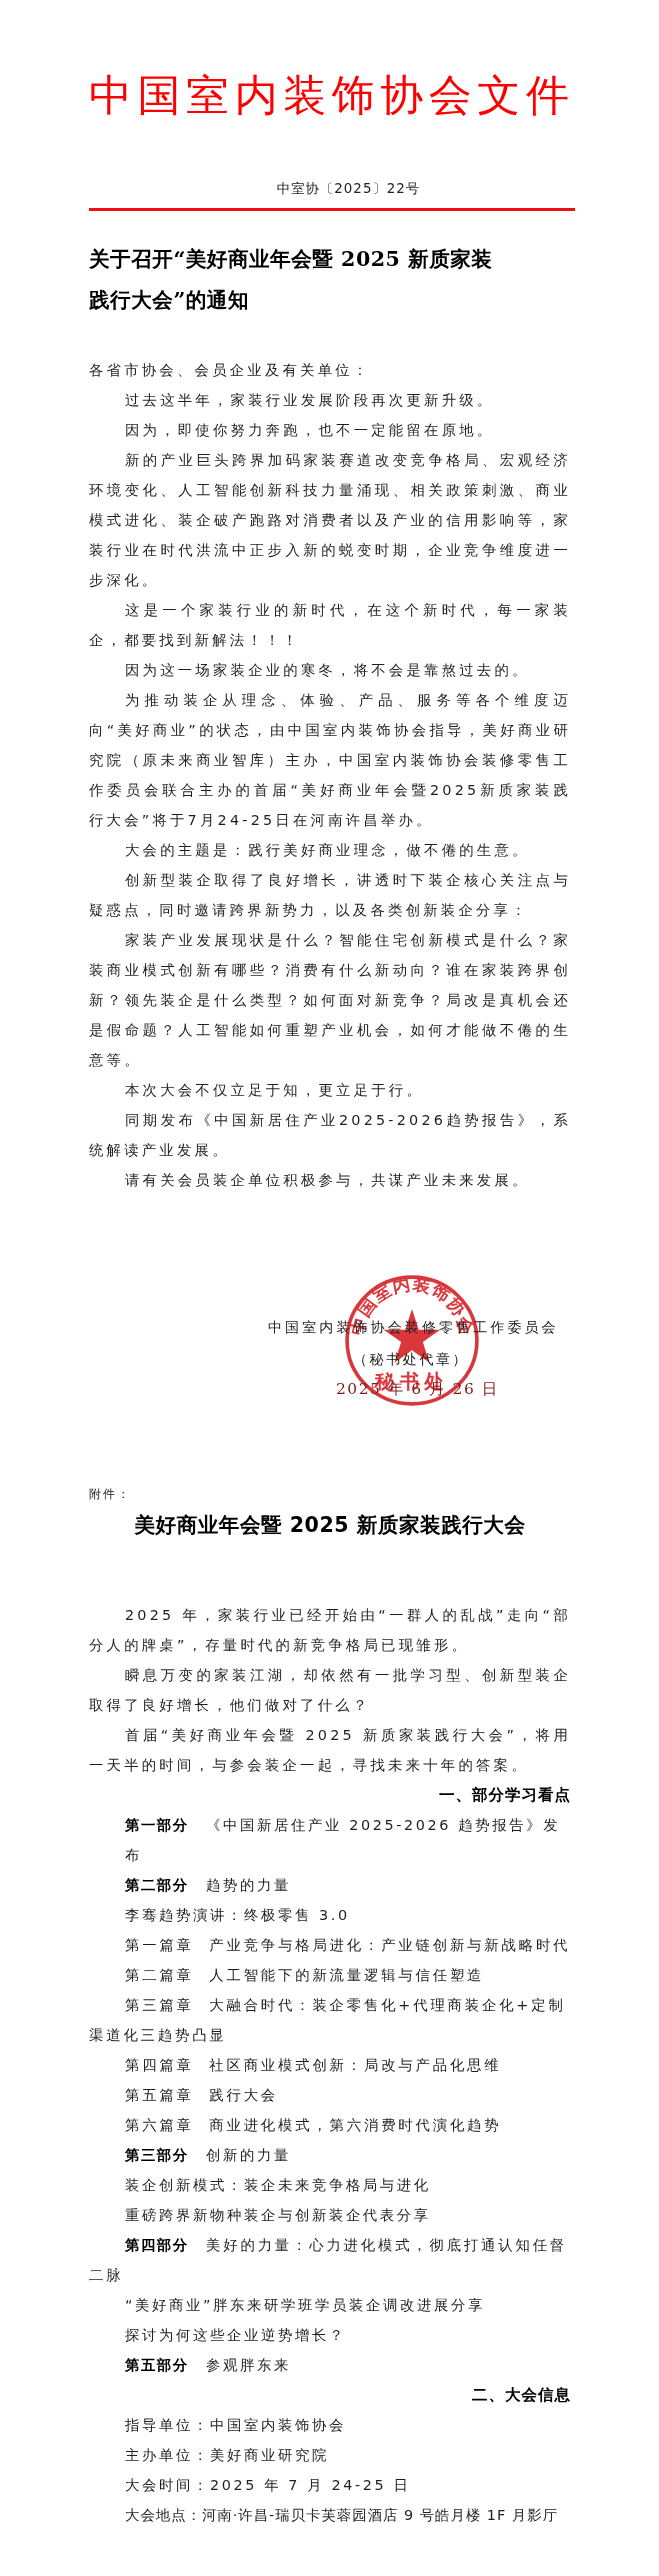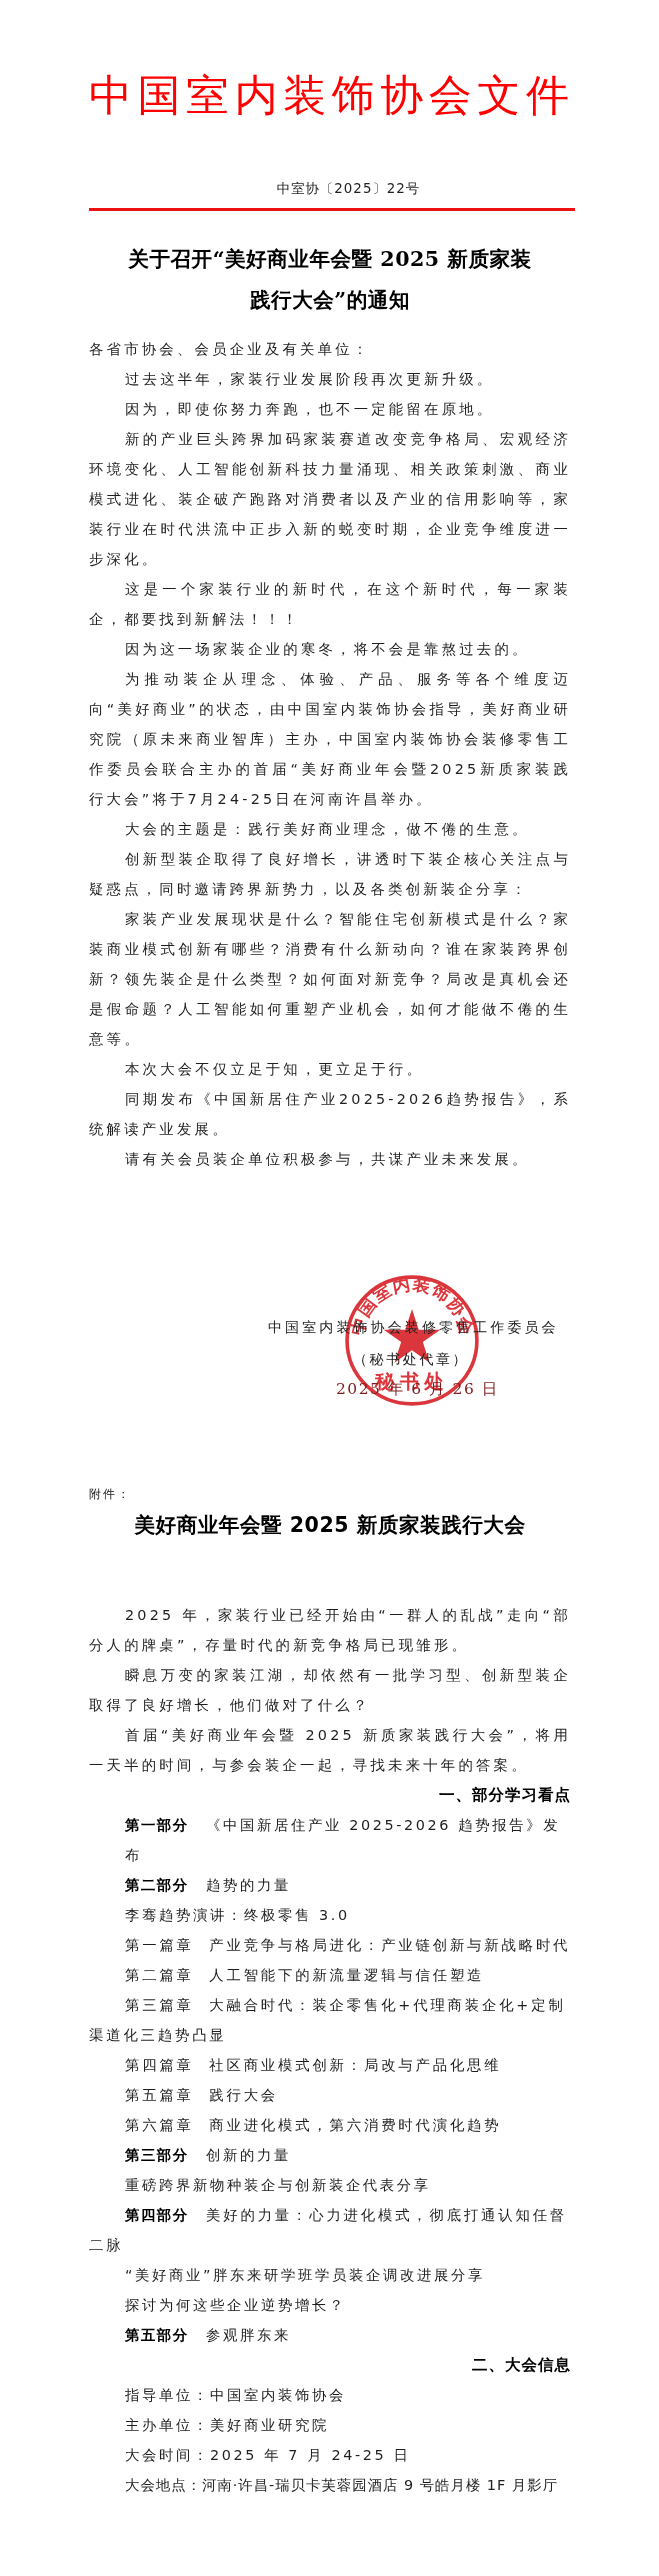--- a/index.html
+++ b/index.html
@@ -7,21 +7,21 @@
          font-family: "DejaVu Serif", "Liberation Serif", serif; color: #1a1a1a; }
   .abs { position: absolute; }
   .masthead {
     left: 89px; top: 67px; width: 482px; height: 57px;
     color: #ff0000; font-family: "DejaVu Serif", serif; font-size: 43px; line-height: 57px;
     text-align: justify; text-align-last: justify; letter-spacing: 2.1px; font-weight: normal;
   }
   .docno { left: 0; top: 180px; width: 659px; text-align: center; font-size: 13.4px; line-height: 18.5px;
            letter-spacing: 1px; color: #222; font-family: "DejaVu Sans", sans-serif; padding-left: 19px; }
   .redrule { left: 89px; top: 208px; width: 486px; height: 3.1px; background: #ee1111; }
-  .title { left: 89px; width: 482px; text-align: center; font-size: 20.6px; line-height: 41px;
+  .title { left: 89px; width: 482px; text-align: left; font-size: 20.6px; line-height: 41px;
            font-weight: bold; color: #000; font-family: "DejaVu Serif", serif; letter-spacing: 0.5px; }
   .body-block { left: 89px; width: 482px; }
   .p { font-family: "DejaVu Sans", sans-serif; font-size: 14.4px; line-height: 30px;
        letter-spacing: 3.2px; margin: 0; color: #1f1f1f; text-align: justify; text-indent: 0; }
   .p.ind { text-indent: 36px; }
   .h { font-family: "DejaVu Sans", sans-serif; font-size: 15.5px; line-height: 30px; font-weight: bold;
        margin: 0; padding-left: 36px; color: #000; letter-spacing: 1px; text-align: right; }
   .sub { font-family: "DejaVu Sans", sans-serif; font-size: 14.4px; line-height: 30px; margin: 0;
          padding-left: 36px; letter-spacing: 2.6px; color: #1f1f1f; }
   .sub b { font-weight: bold; color: #000; letter-spacing: 1.5px; }
@@ -43,21 +43,21 @@
 </head>
 <body>
 
 <div class="abs masthead">中国室内装饰协会文件</div>
 <div class="abs docno">中室协〔2025〕22号</div>
 <div class="abs redrule"></div>
 
 <div class="abs title" style="top:239px;">关于召开“美好商业年会暨 2025 新质家装</div>
 <div class="abs title" style="top:280px;">践行大会”的通知</div>
 
-<div class="abs body-block" style="top:334px;">
+<div class="abs body-block" style="top:355px;">
   <p class="p">各省市协会、会员企业及有关单位：</p>
   <p class="p ind">过去这半年，家装行业发展阶段再次更新升级。</p>
   <p class="p ind">因为，即使你努力奔跑，也不一定能留在原地。</p>
   <p class="p ind">新的产业巨头跨界加码家装赛道改变竞争格局、宏观经济环境变化、人工智能创新科技力量涌现、相关政策刺激、商业模式进化、装企破产跑路对消费者以及产业的信用影响等，家装行业在时代洪流中正步入新的蜕变时期，企业竞争维度进一步深化。</p>
   <p class="p ind">这是一个家装行业的新时代，在这个新时代，每一家装企，都要找到新解法！！！</p>
   <p class="p ind">因为这一场家装企业的寒冬，将不会是靠熬过去的。</p>
   <p class="p ind">为推动装企从理念、体验、产品、服务等各个维度迈向“美好商业”的状态，由中国室内装饰协会指导，美好商业研究院（原未来商业智库）主办，中国室内装饰协会装修零售工作委员会联合主办的首届“美好商业年会暨2025新质家装践行大会”将于7月24-25日在河南许昌举办。</p>
   <p class="p ind">大会的主题是：践行美好商业理念，做不倦的生意。</p>
   <p class="p ind">创新型装企取得了良好增长，讲透时下装企核心关注点与疑惑点，同时邀请跨界新势力，以及各类创新装企分享：</p>
   <p class="p ind">家装产业发展现状是什么？智能住宅创新模式是什么？家装商业模式创新有哪些？消费有什么新动向？谁在家装跨界创新？领先装企是什么类型？如何面对新竞争？局改是真机会还是假命题？人工智能如何重塑产业机会，如何才能做不倦的生意等。</p>
@@ -95,20 +95,21 @@
   <p class="sub">李骞趋势演讲：终极零售 3.0</p>
 
   <p class="chapter"><span>第一篇章</span><span class="gap" style="display:inline-block;width:15.5px"></span><span>产业竞争与格局进化：产业链创新与新战略时代</span></p>
   <p class="chapter"><span>第二篇章</span><span class="gap" style="display:inline-block;width:15.5px"></span><span>人工智能下的新流量逻辑与信任塑造</span></p>
   <p class="chapter"><span>第三篇章</span><span class="gap" style="display:inline-block;width:15.5px"></span><span>大融合时代：装企零售化+代理商装企化+定制渠道化三趋势凸显</span></p>
   <p class="chapter"><span>第四篇章</span><span class="gap" style="display:inline-block;width:15.5px"></span><span>社区商业模式创新：局改与产品化思维</span></p>
   <p class="chapter"><span>第五篇章</span><span class="gap" style="display:inline-block;width:15.5px"></span><span>践行大会</span></p>
   <p class="chapter"><span>第六篇章</span><span class="gap" style="display:inline-block;width:15.5px"></span><span>商业进化模式，第六消费时代演化趋势</span></p>
 
   <p class="sub"><b>第三部分</b><span class="gap"></span><span>创新的力量</span></p>
+  <p class="sub">装企创新模式：装企未来竞争格局与进化</p>
   <p class="sub">重磅跨界新物种装企与创新装企代表分享</p>
   <p class="chapter" style="text-indent:36px;"><b style="font-weight:bold;color:#000;letter-spacing:1.5px">第四部分</b><span style="display:inline-block;width:17.5px"></span><span>美好的力量：心力进化模式，彻底打通认知任督二脉</span></p>
   <p class="sub">“美好商业”胖东来研学班学员装企调改进展分享</p>
   <p class="sub">探讨为何这些企业逆势增长？</p>
   <p class="sub"><b>第五部分</b><span class="gap"></span><span>参观胖东来</span></p>
 
   <p class="h">二、大会信息</p>
   <p class="sub">指导单位：中国室内装饰协会</p>
   <p class="sub">主办单位：美好商业研究院</p>
   <p class="sub">大会时间：2025 年 7 月 24-25 日</p>

